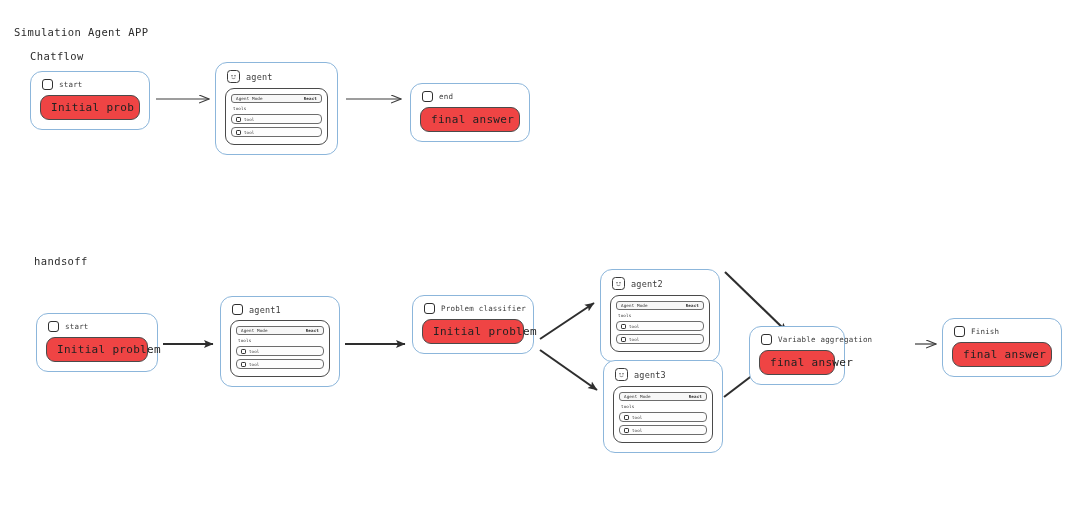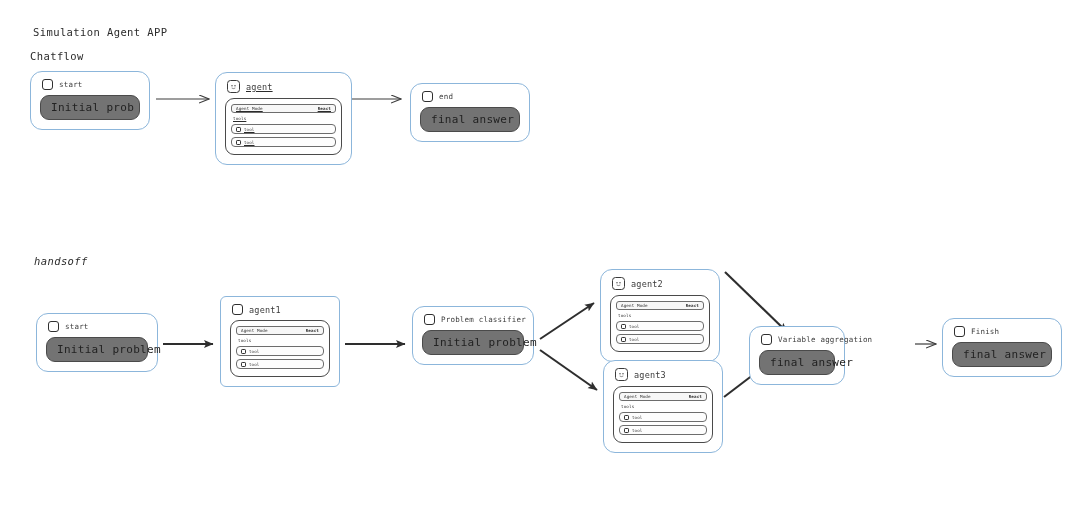--- a/index.html
+++ b/index.html
@@ -23,23 +23,23 @@
   }
 
   
   .caption {
     position: absolute;
     font-size: 10.5px;
     letter-spacing: 0.4px;
     color: #2b2b2b;
     white-space: nowrap;
   }
-  #app-title { left: 33px; top: 26px; }
+  #app-title { left: 14px; top: 26px; }
   #chatflow-label { left: 30px; top: 50px; }
-  #handsoff-label { left: 34px; top: 255px; font-style: italic; }
+  #handsoff-label { left: 34px; top: 255px; }
 
   
   .node {
     position: absolute;
     border: 1.4px solid #8cb6db;
     border-radius: 12px;
     background: #ffffff;
     padding: 7px 9px 9px 9px;
     display: flex;
     flex-direction: column;
@@ -76,21 +76,21 @@
     display: flex;
     align-items: center;
     justify-content: center;
   }
   .agent-glyph svg { display: block; }
 
   
   .pill {
     border: 1.3px solid #4a4a4a;
     border-radius: 9px;
-    background: #737373;
+    background: #ef4444;
     text-align: center;
     font-size: 11px;
     letter-spacing: 0.3px;
     color: #222;
     padding: 5px 10px;
     white-space: nowrap;
   }
 
   
   .agent-panel {
@@ -138,27 +138,27 @@
     flex: 0 0 auto;
   }
   .tool-name {
     font-size: 4.2px;
     letter-spacing: 0.1px;
     color: #3a3a3a;
   }
 
   
   #node-start-top   { left: 30px;  top: 71px;  width: 120px; }
-  #node-agent-top   { left: 215px; top: 72px;  width: 137px; text-decoration: underline; }
+  #node-agent-top   { left: 215px; top: 62px;  width: 123px; }
   #node-end-top     { left: 410px; top: 83px;  width: 120px; }
 
   
   #node-start-bottom      { left: 36px;  top: 313px; width: 122px; }
-  #node-agent1            { left: 220px; top: 296px; width: 120px; border-radius: 6px; }
-  #node-classifier        { left: 412px; top: 306px; width: 122px; }
+  #node-agent1            { left: 220px; top: 296px; width: 120px; }
+  #node-classifier        { left: 412px; top: 295px; width: 122px; }
   #node-agent2            { left: 600px; top: 242px; width: 120px; margin-top: 27px; }
   #node-agent3            { left: 603px; top: 360px; width: 120px; }
   #node-var-aggregation   { left: 749px; top: 318px; width: 96px; margin-top: 8px; }
   #node-finish            { left: 942px; top: 318px; width: 120px; }
 </style>
 </head>
 <body>
 
 <div id="canvas">
 

